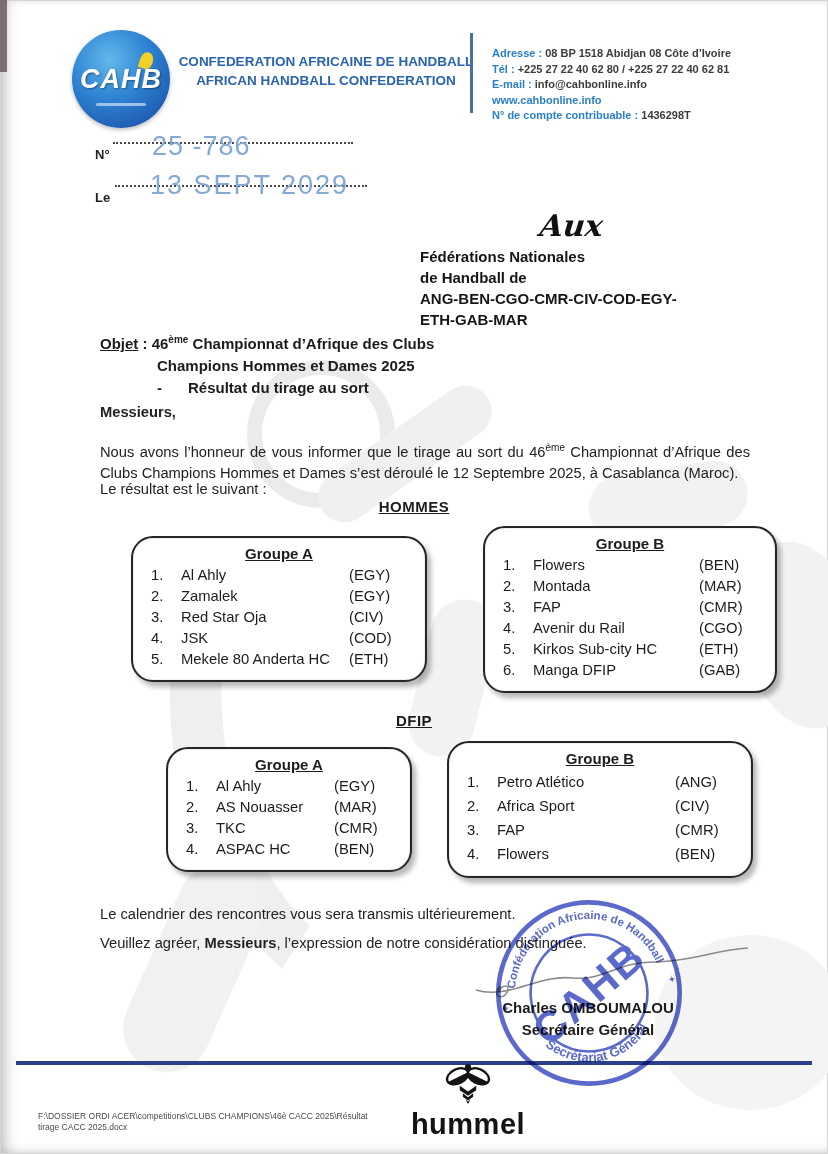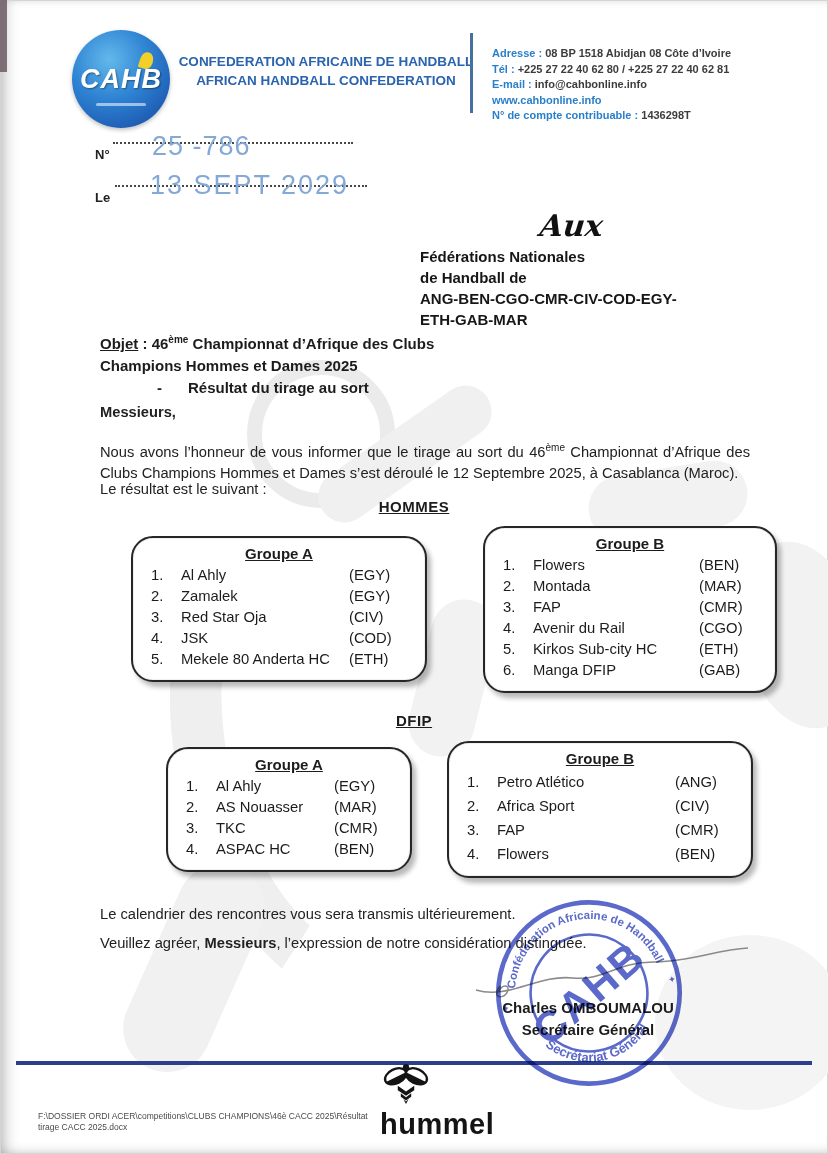--- a/index.html
+++ b/index.html
@@ -80,21 +80,21 @@
   .closing1{left:100px;top:906px;width:640px}
   .closing2{left:100px;top:935px;width:660px}
   .sig{left:458px;top:997px;width:260px;text-align:center;font-weight:bold;font-size:15px;line-height:22px;z-index:2}
 
   .squiggle{left:468px;top:928px;width:290px;height:80px;z-index:1}
   .stamp{left:490px;top:894px;width:198px;height:198px;z-index:3;opacity:.84;mix-blend-mode:multiply;transform:rotate(-10deg)}
 
   
   .footer-rule{left:16px;top:1061px;width:796px;height:3.5px;background:#2b3f8c;z-index:2}
   .filepath{left:38px;top:1111px;width:340px;font-size:8.5px;line-height:11px;color:#4a4a4a;z-index:2}
-  .hummel{left:380px;top:1063px;width:160px;z-index:2}
+  .hummel{left:388px;top:1063px;width:160px;text-align:center;z-index:2}
   .hummel-word{font-weight:bold;font-size:29px;letter-spacing:.5px;color:#141414;margin-top:-3px}
 </style>
 </head>
 <body>
 
 <div class="page">
 
   <div class="edge-strip"></div>
 
   <div class="wm wm-ball"></div>
@@ -135,21 +135,21 @@
   <div class="z aux">Aux</div>
   <div class="z recipient">
     <div>Fédérations Nationales</div>
     <div>de Handball de</div>
     <div>ANG-BEN-CGO-CMR-CIV-COD-EGY-</div>
     <div>ETH-GAB-MAR</div>
   </div>
 
   <div class="z objet">
     <div><span class="b u">Objet</span><span class="b"> : 46</span><sup class="b">ème</sup><span class="b"> Championnat d’Afrique des Clubs</span></div>
-    <div class="b" style="">Champions Hommes et Dames 2025</div>
+    <div class="b" style="margin-left:57px">Champions Hommes et Dames 2025</div>
     <div style="margin-left:57px"><span class="b">-</span><span class="b" style="margin-left:26px">Résultat du tirage au sort</span></div>
   </div>
 
   <div class="z body-text b" style="left:100px;top:404px">Messieurs,</div>
   <div class="z body-text para"><span>Nous avons l’honneur de vous informer que le tirage au sort du 46</span><sup>ème</sup><span> Championnat d’Afrique des Clubs Champions Hommes et Dames s’est déroulé le 12 Septembre 2025, à Casablanca (Maroc).</span></div>
   <div class="z body-text" style="left:100px;top:481px">Le résultat est le suivant :</div>
 
   <div class="z sec-title" style="top:498px"><span>HOMMES</span></div>
   <div class="gbox gbox-ha">
     <div class="g-title">Groupe A</div>

